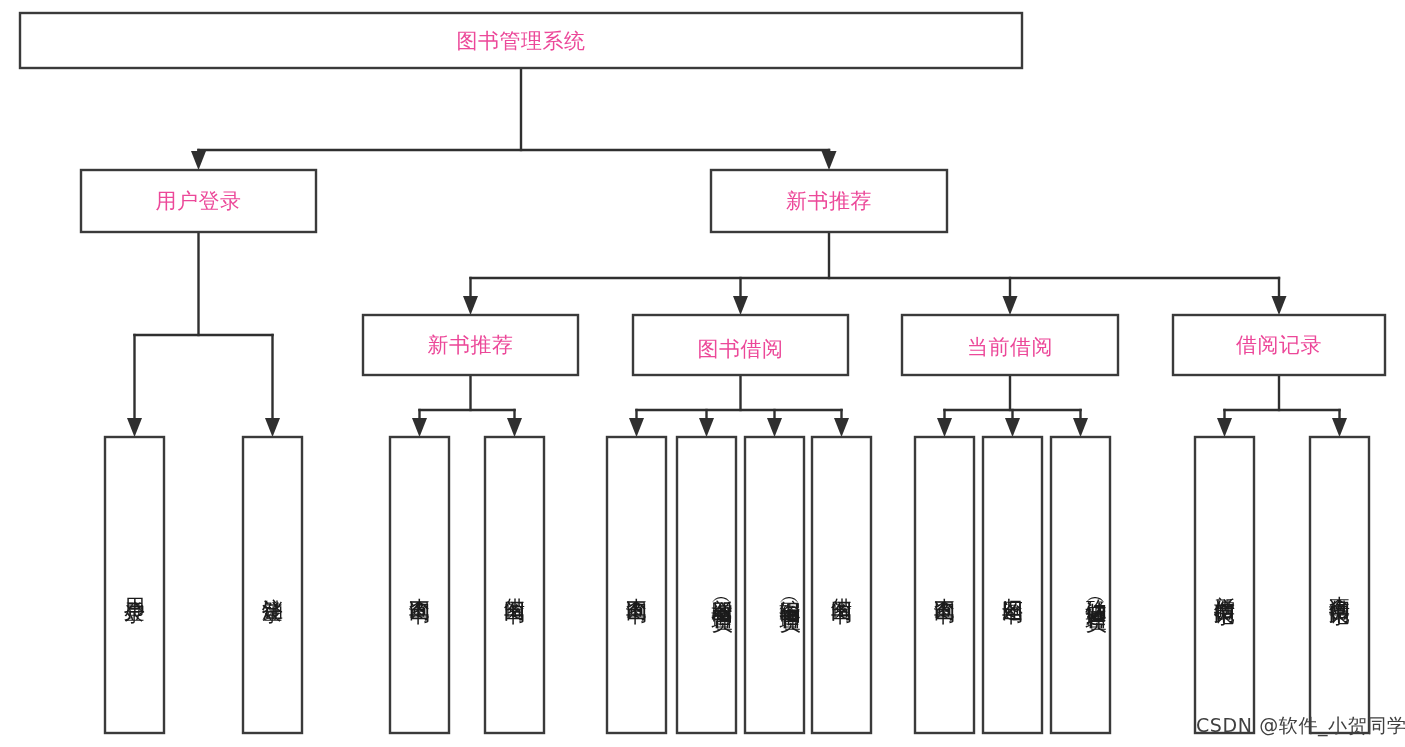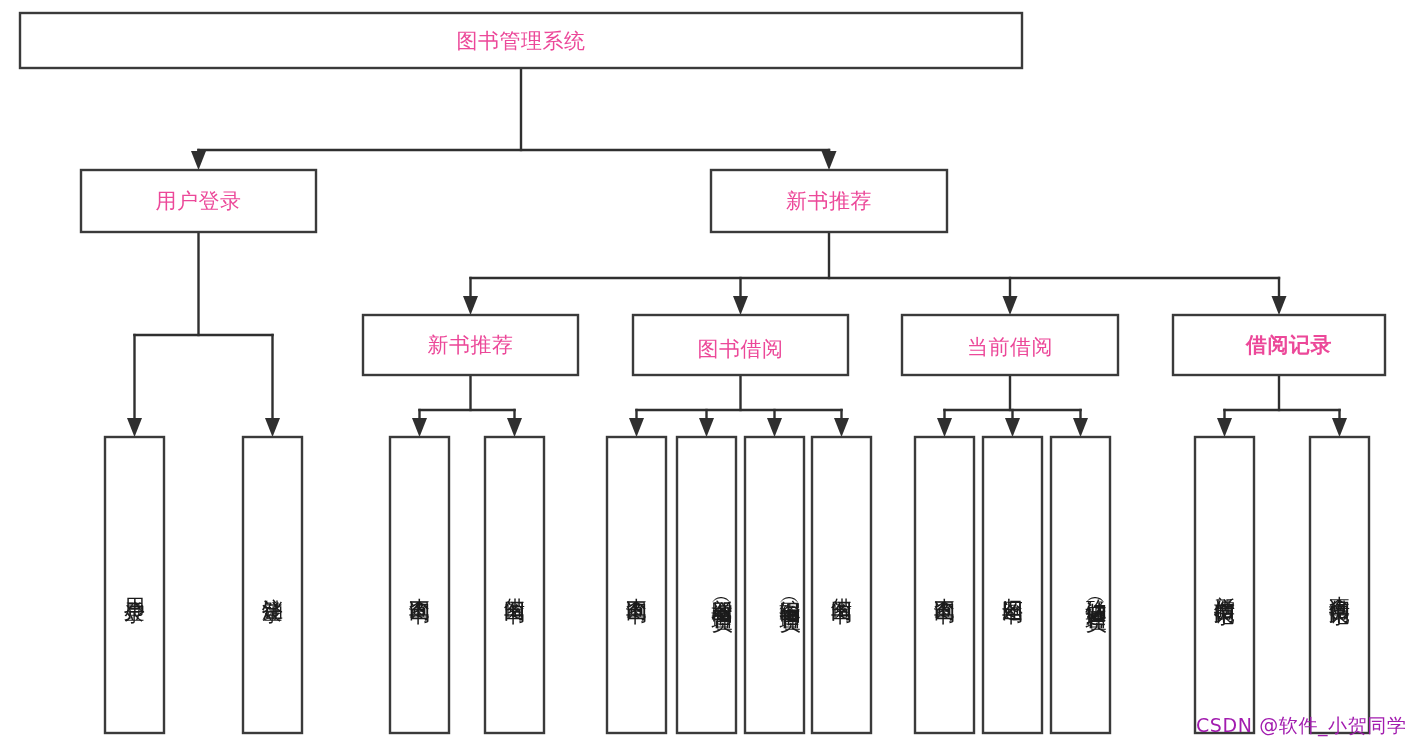--- a/index.html
+++ b/index.html
@@ -63,21 +63,21 @@
     text-orientation: upright;
     letter-spacing: 2px;
     white-space: nowrap;
     pointer-events: none;
   }
   .node-label-v.centered {
     align-items: center;
   }
   .watermark {
     position: absolute;
-    color: #a21caf;
+    color: #404040;
     font-size: 19px;
     letter-spacing: 0.6px;
     white-space: nowrap;
     pointer-events: none;
   }
 </style>
 </head>
 <body>
 
 <div id="diagram-root">
@@ -161,21 +161,21 @@
       </g>
   </svg>
 
   <div id="labels-layer">
       <div class="node-label-h" style="left: 20px; top: 13px; width: 1002px; height: 55px;">图书管理系统</div>
       <div class="node-label-h" style="left: 81px; top: 170px; width: 235px; height: 62px;">用户登录</div>
       <div class="node-label-h" style="left: 711px; top: 170px; width: 236px; height: 62px;">新书推荐</div>
       <div class="node-label-h" style="left: 363px; top: 315px; width: 215px; height: 60px;">新书推荐</div>
       <div class="node-label-h" style="left: 633px; top: 315px; width: 215px; height: 68px;">图书借阅</div>
       <div class="node-label-h" style="left: 902px; top: 315px; width: 216px; height: 64px;">当前借阅</div>
-      <div class="node-label-h" style="left: 1173px; top: 315px; width: 232px; height: 60px; font-weight: bold;">借阅记录</div>
+      <div class="node-label-h" style="left: 1173px; top: 315px; width: 212px; height: 60px;">借阅记录</div>
       <div class="node-label-v centered" style="left: 105px; top: 437px; width: 59px; height: 296px;">用户登录</div>
       <div class="node-label-v centered" style="left: 243px; top: 437px; width: 59px; height: 296px;">注销登录</div>
       <div class="node-label-v centered" style="left: 390px; top: 437px; width: 59px; height: 296px;">查询图书</div>
       <div class="node-label-v centered" style="left: 485px; top: 437px; width: 59px; height: 296px;">借阅图书</div>
       <div class="node-label-v centered" style="left: 607px; top: 437px; width: 59px; height: 296px;">查询图书</div>
       <div class="node-label-v" style="left: 677px; top: 443px; width: 59px; height: 296px;">新增图书（管理员）</div>
       <div class="node-label-v" style="left: 745px; top: 443px; width: 59px; height: 296px;">编辑图书（管理员）</div>
       <div class="node-label-v centered" style="left: 812px; top: 437px; width: 59px; height: 296px;">借阅图书</div>
       <div class="node-label-v centered" style="left: 915px; top: 437px; width: 59px; height: 296px;">查询图书</div>
       <div class="node-label-v centered" style="left: 983px; top: 437px; width: 59px; height: 296px;">归还图书</div>

